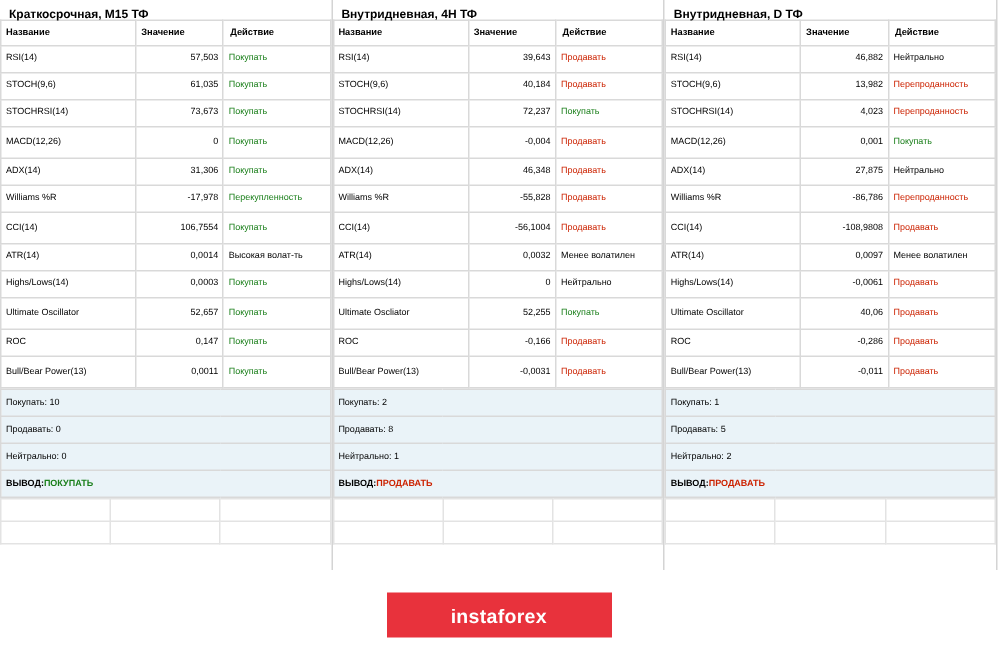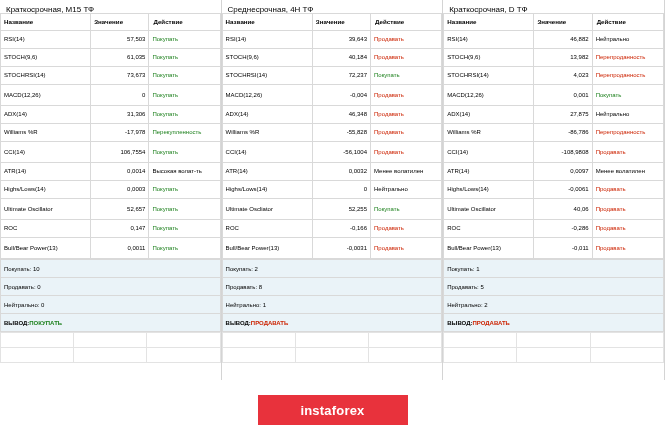--- a/index.html
+++ b/index.html
@@ -29,21 +29,21 @@
     box-sizing: border-box;
   }
   .panel {
     width: 221.6px;
     box-sizing: border-box;
     border-right: 1px solid #d4d4d4;
     position: relative;
     padding: 0;
   }
   .panel-title {
-    font-weight: normal;
+    font-weight: bold;
     font-size: 8px;
     padding: 5px 0 6px 6px;
     height: 13px;
     box-sizing: border-box;
     white-space: nowrap;
   }
   table.ind {
     width: 100%;
     border-collapse: collapse;
     table-layout: fixed;
@@ -229,21 +229,21 @@
         <tr>
               <td></td>
               <td></td>
               <td></td>
             </tr>
       </tbody>
         </table>
     </div>
 
     <div class="panel">
-      <div class="panel-title">Среднесрочная, 4H ТФ</div>
+      <div class="panel-title">Внутридневная, 4H ТФ</div>
       <table class="ind">
         <tbody>
             <tr>
           <th class="col-name">Название</th>
           <th class="col-val">Значение</th>
           <th class="col-act">Действие</th>
         </tr>
         <tr class="rowh">
           <td class="row-name">RSI(14)</td>
           <td class="row-val">39,643</td>
@@ -332,21 +332,21 @@
         <tr>
               <td></td>
               <td></td>
               <td></td>
             </tr>
       </tbody>
         </table>
     </div>
 
     <div class="panel">
-      <div class="panel-title">Краткосрочная, D ТФ</div>
+      <div class="panel-title">Внутридневная, D ТФ</div>
       <table class="ind">
         <tbody>
             <tr>
           <th class="col-name">Название</th>
           <th class="col-val">Значение</th>
           <th class="col-act">Действие</th>
         </tr>
         <tr class="rowh">
           <td class="row-name">RSI(14)</td>
           <td class="row-val">46,882</td>

